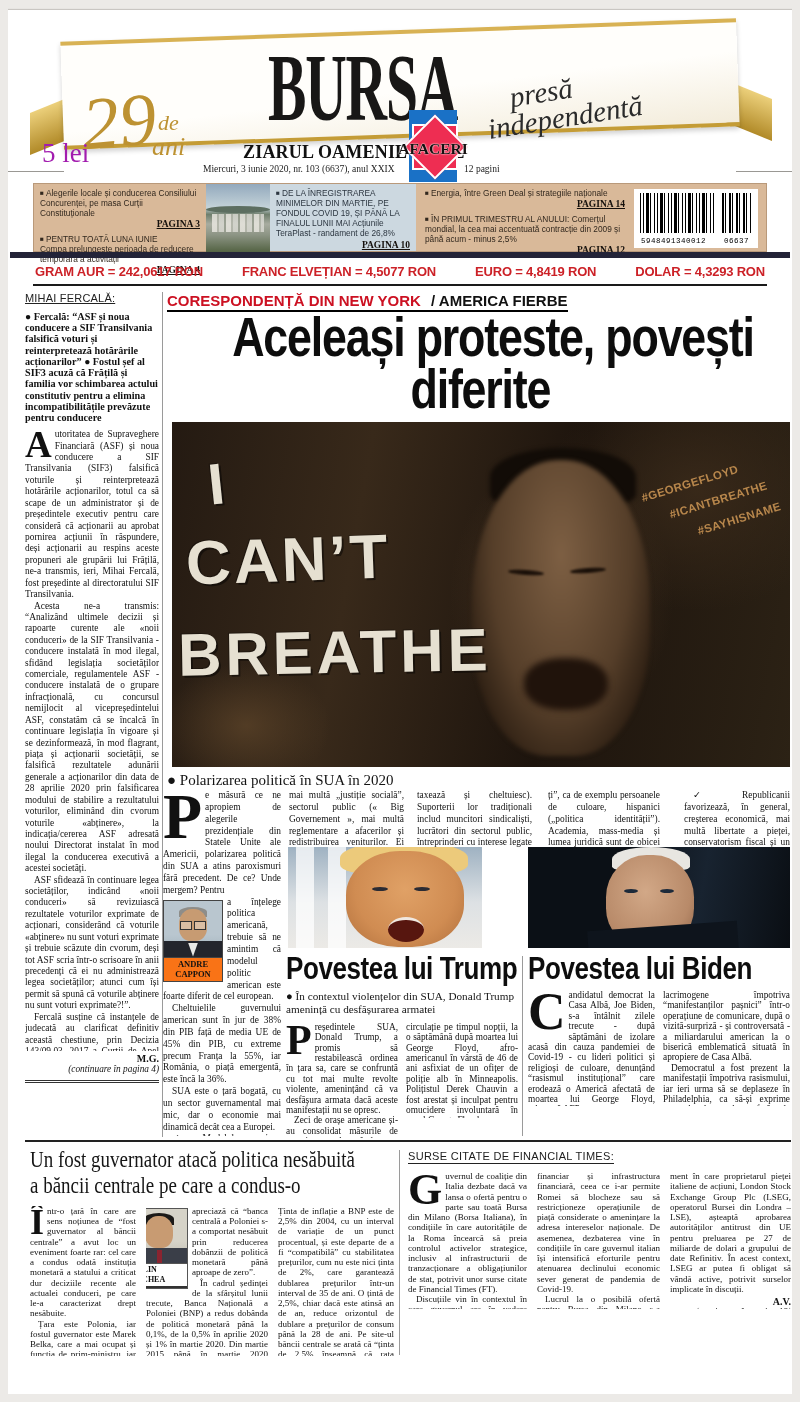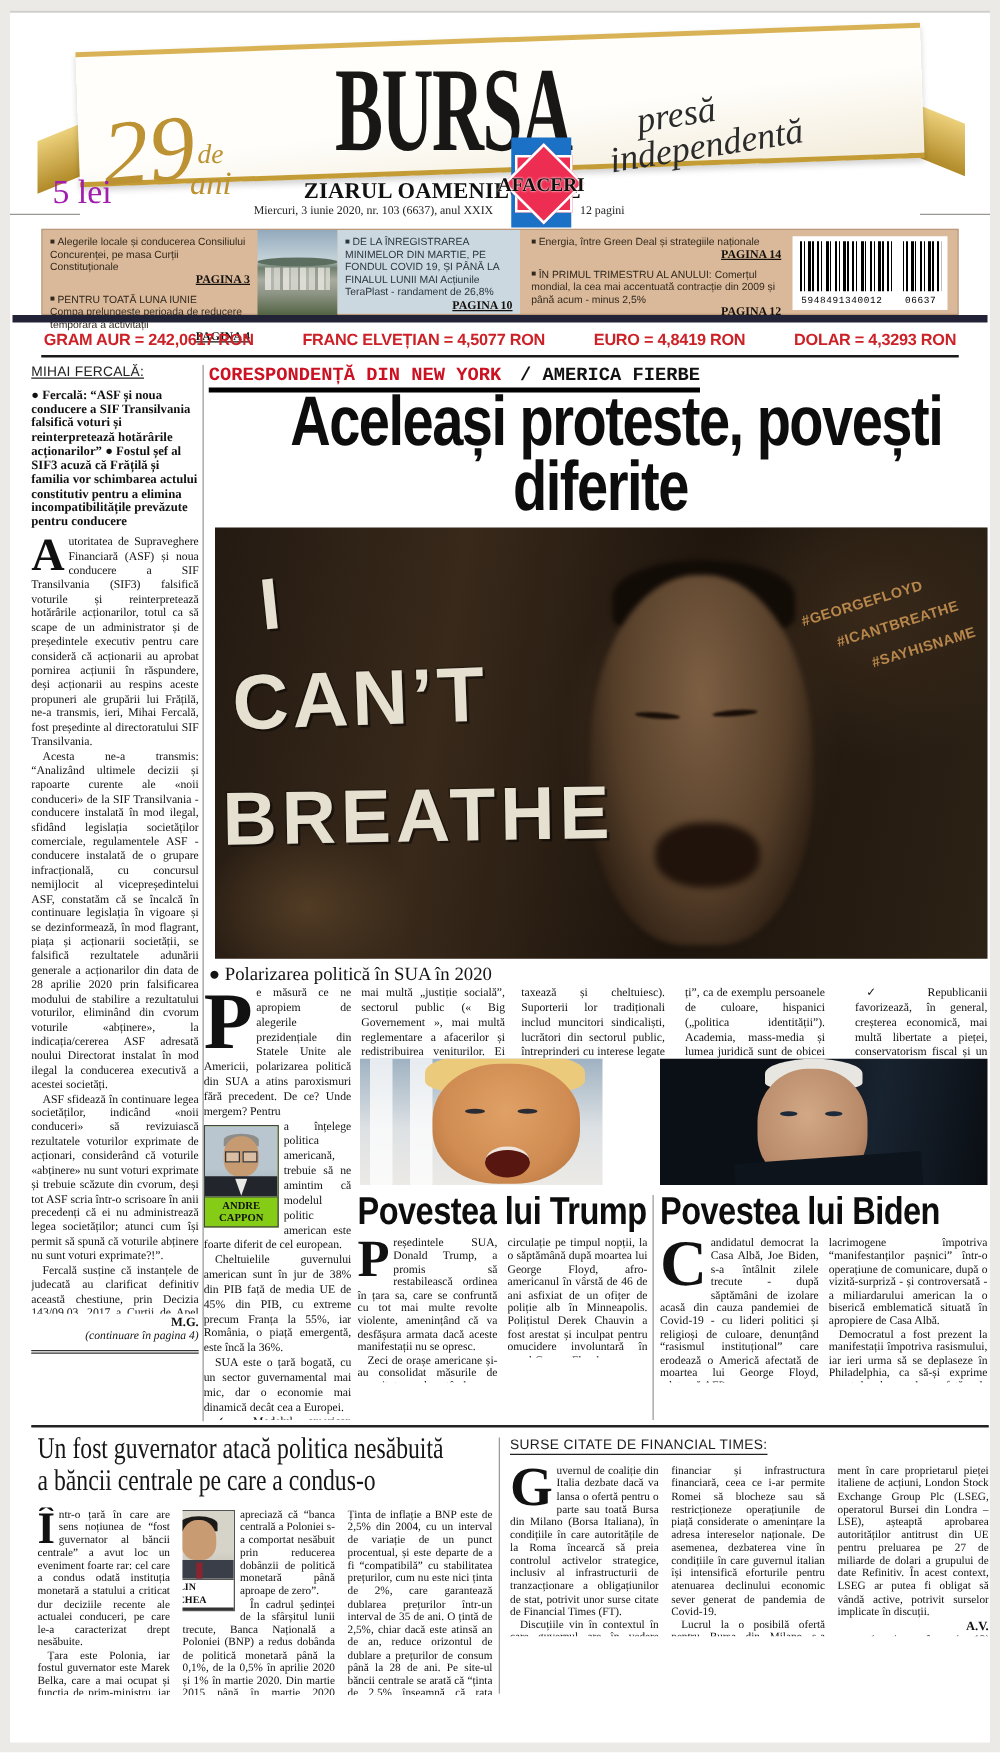--- a/index.html
+++ b/index.html
@@ -75,21 +75,21 @@
   .sb-body{margin-top:6px;text-align:justify;font-size:9.4px;line-height:1.215;height:622px;overflow:hidden;}
   .sb-body p{margin:0;text-indent:9px;}
   .sb-body p.first{text-indent:0;}
   .byl{text-align:right;font-weight:bold;font-size:10px;margin-top:2px;}
   .cont{text-align:right;font-style:italic;font-size:9.3px;}
   .dbl-rule{margin-top:6px;border-top:3px double #333;height:0;}
   .vrule{position:absolute;width:1px;background:#9a9a9a;}
   .vr-sidebar{left:162px;top:292px;height:845px;}
 
   
-  .kickrow{position:absolute;left:167px;top:292px;border-bottom:4px solid #000000;padding-bottom:1px;font-family:Liberation Mono, monospace;font-weight:bold;font-size:15px;white-space:nowrap;}
+  .kickrow{position:absolute;left:167px;top:292px;border-bottom:2px solid #000000;padding-bottom:1px;font-family:Liberation Sans, sans-serif;font-weight:bold;font-size:15px;white-space:nowrap;}
   .kick-red{color:#cc1122;} .kick-black{color:#111;margin-left:6px;}
   .headline{position:absolute;left:167px;top:311px;width:626px;text-align:center;}
   .headline .hl{display:inline-block;transform:scaleX(.80);transform-origin:center top;
     font-family:"Liberation Sans",sans-serif;font-weight:bold;font-size:56px;line-height:.93;letter-spacing:-1.5px;color:#0d0d0d;white-space:nowrap;}
 
   .mural{position:absolute;left:172px;top:422px;width:618px;height:345px;overflow:hidden;background:
     radial-gradient(ellipse 120px 90px at 12% 88%,rgba(90,66,40,.8),transparent 70%),
     radial-gradient(ellipse 200px 160px at 85% 20%,rgba(58,42,26,.9),transparent 75%),
     radial-gradient(ellipse 160px 200px at 63% 50%,rgba(96,70,46,.55),transparent 70%),
     linear-gradient(100deg,#241a12 0%,#38291a 30%,#1d140d 62%,#2c2215 100%);}
@@ -112,21 +112,21 @@
 
   .cols9{position:absolute;text-align:justify;font-size:9.4px;line-height:1.26;overflow:hidden;}
   .cols9 p{margin:0;text-indent:9px;} .cols9 p.first{text-indent:0;}
   .c1{left:163px;top:790px;width:118px;height:346px;}
   .c2{left:289px;top:790px;width:115px;height:57px;}
   .c3{left:417px;top:790px;width:115px;height:57px;}
   .c4{left:548px;top:790px;width:112px;height:57px;}
   .c5{left:684px;top:790px;width:106px;height:76px;}
   .dc{float:left;font-weight:bold;line-height:.78;margin:2px 3px 0 0;font-family:"Liberation Serif",serif;color:#111;}
   .dc-main{font-size:64px;} .dc-sb{font-size:37px;} .dc-t{font-size:42px;} .dc-b{font-size:52px;} .dc-g1{font-size:36px;} .dc-g2{font-size:44px;}
-  .author-box{float:left;width:58px;margin:3px 4px 1px 0;border:1px solid #444;background:#84cc16;}
+  .author-box{float:left;width:58px;margin:3px 4px 1px 0;border:1px solid #444;background:#f97316;}
   .author-img{height:56px;background:linear-gradient(#b9c6cf 60%,#9fb0ba);position:relative;overflow:hidden;}
   .cap-head{position:absolute;left:15px;top:8px;width:28px;height:32px;border-radius:46% 46% 40% 40%;background:#c79b72;}
   .cap-hairband{position:absolute;left:15px;top:6px;width:28px;height:10px;border-radius:50% 50% 0 0;background:#8e8d89;}
   .cap-glass{position:absolute;top:20px;width:10px;height:7px;border:1px solid #333;background:rgba(255,255,255,.35);}
   .cap-glass.l{left:16px;} .cap-glass.r{left:30px;}
   .cap-suit{position:absolute;left:0;bottom:0;width:100%;height:16px;background:#23252c;}
   .cap-shirt{position:absolute;left:24px;bottom:0;width:10px;height:14px;background:#e9e9e6;clip-path:polygon(0 0,100% 0,50% 100%);}
   .author-cap{font-weight:bold;font-size:8.5px;text-align:center;line-height:1.25;padding:1px 0;border-top:1px solid #444;}
 
   .sideph{position:absolute;overflow:hidden;}
@@ -362,20 +362,21 @@
 <div class="sideph biden-photo">
   <div class="b-hair"></div>
   <div class="b-face"></div>
   <div class="b-eye l"></div>
   <div class="b-eye r"></div>
   <div class="b-suit"></div>
 </div>
 
 <div class="subart trump-art">
   <div class="sub-head">Povestea lui Trump</div>
+  <div class="sub-bullet">● În contextul violențelor din SUA, Donald Trump amenință cu desfășurarea armatei</div>
   <div class="art-body">
     <div class="art-col c-1">
       <p class="first"><span class="dc dc-t">P</span><span>reședintele SUA, Donald Trump, a promis să restabilească ordinea în țara sa, care se confruntă cu tot mai multe revolte violente, amenințând că va desfășura armata dacă aceste manifestații nu se opresc.</span></p>
       <p>Zeci de orașe americane și-au consolidat măsurile de securitate, decretând sau extinzând interdicțiile de</p>
     </div>
     <div class="art-col c-2">
       <p class="first">circulație pe timpul nopții, la o săptămână după moartea lui George Floyd, afro-americanul în vârstă de 46 de ani asfixiat de un ofițer de poliție alb în Minneapolis. Polițistul Derek Chauvin a fost arestat și inculpat pentru omucidere involuntară în cazul George Floyd.</p>
 
     </div>
   </div>

